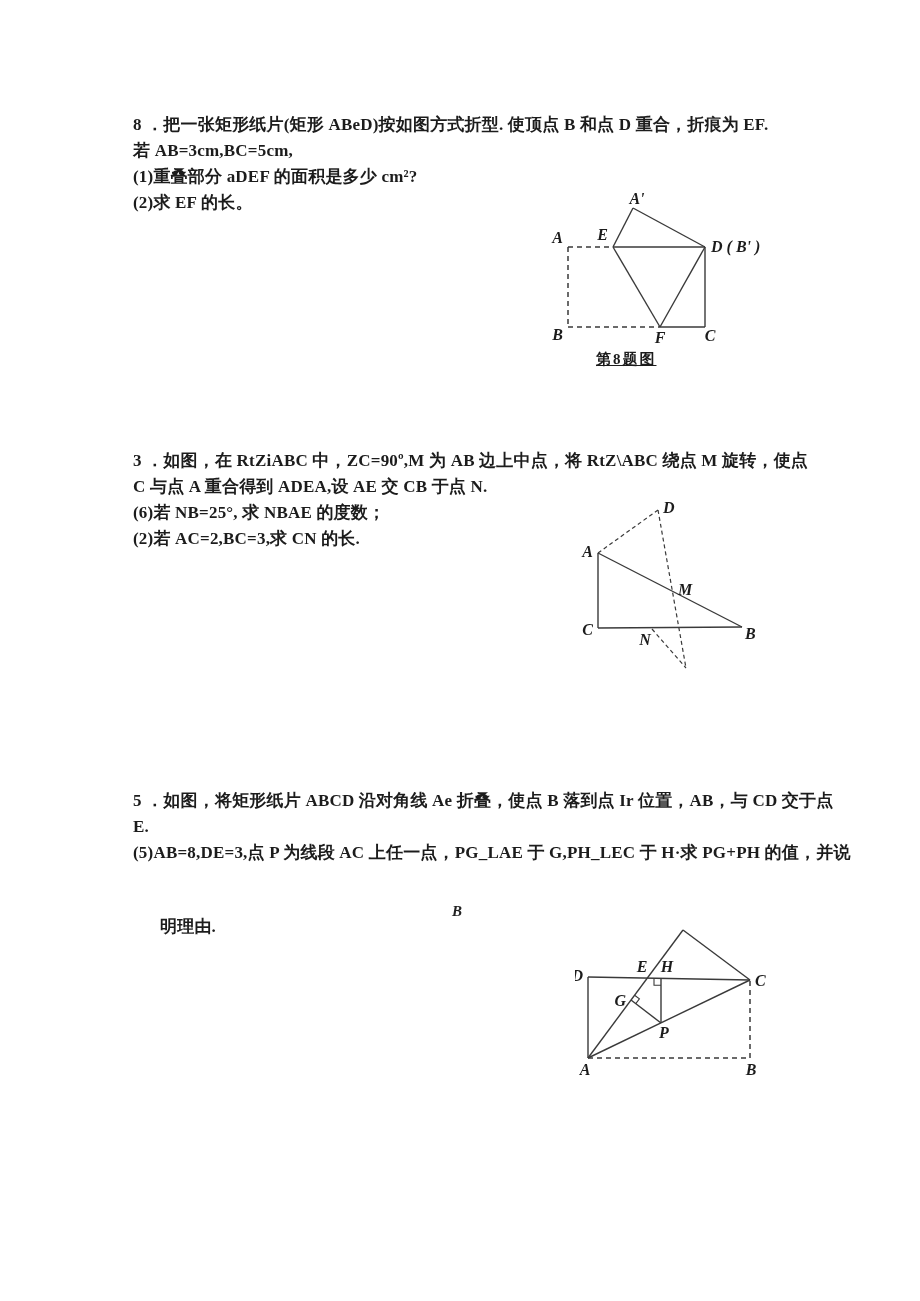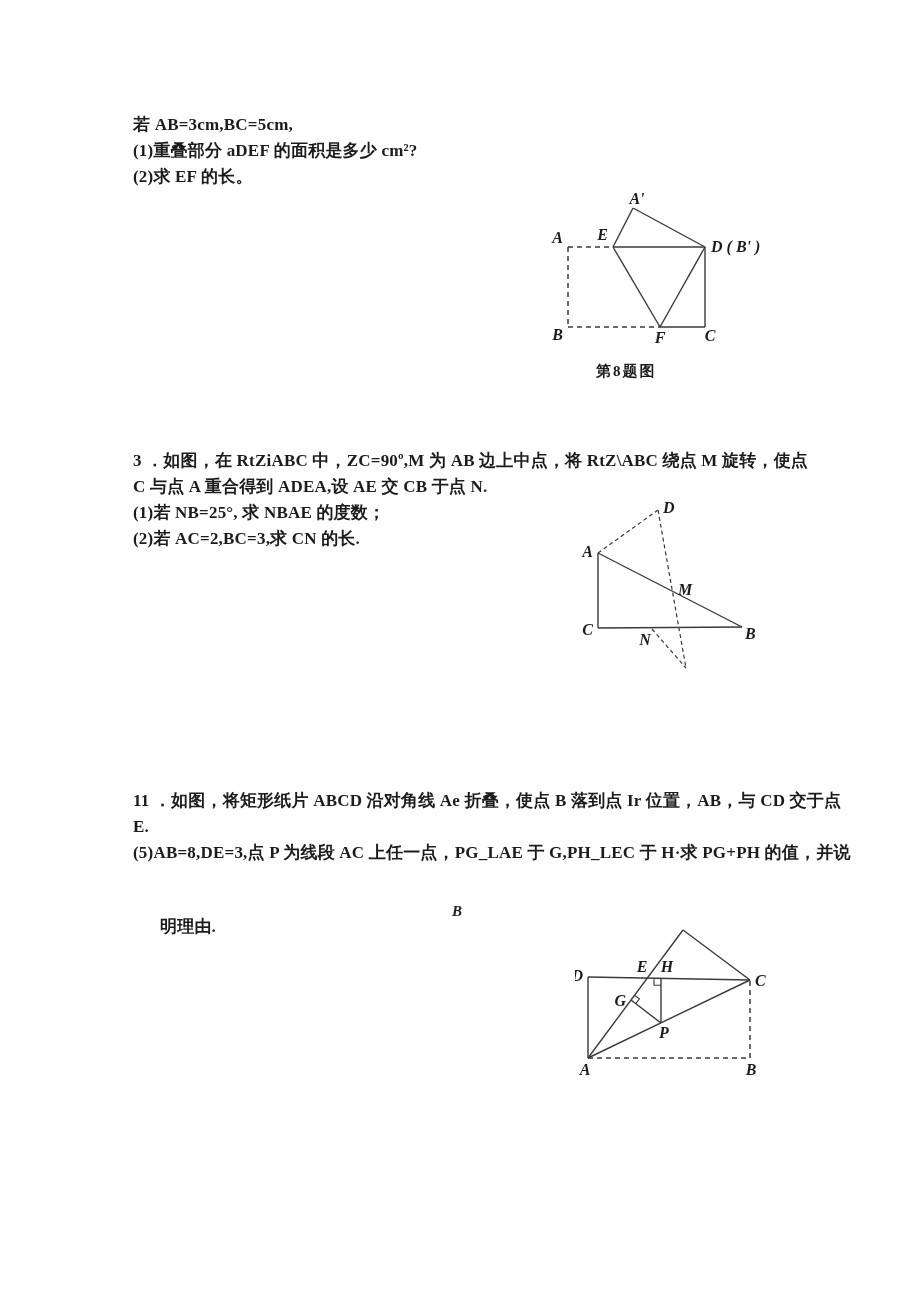--- a/index.html
+++ b/index.html
@@ -38,20 +38,21 @@
     position:absolute; font-style:italic; font-weight:600;
     font-size:15px; color:#222;
   }
 </style>
 </head>
 <body>
 
 <div class="page">
 
   <div class="problem" style="top:112px;">
+    <div class="line">8 ．把一张矩形纸片(矩形 ABeD)按如图方式折型. 使顶点 B 和点 D 重合，折痕为 EF.</div>
     <div class="line">若 AB=3cm,BC=5cm,</div>
     <div class="line">(1)重叠部分 aDEF 的面积是多少 cm²?</div>
     <div class="line">(2)求 EF 的长。</div>
   </div>
 
   <svg class="fig" style="left:545px; top:193px;" width="260" height="160" viewBox="0 0 260 160">
     <g>
       <line class="dashed" x1="23" y1="54" x2="68" y2="54"></line>
       <line class="dashed" x1="23" y1="54" x2="23" y2="134"></line>
       <line class="dashed" x1="23" y1="134" x2="115" y2="134"></line>
@@ -66,26 +67,26 @@
       <line class="solid" x1="160" y1="54" x2="160" y2="134"></line>
     </g>
     <text class="figlabel" x="92" y="11" text-anchor="middle">A'</text>
     <text class="figlabel" x="18" y="50" text-anchor="end">A</text>
     <text class="figlabel" x="63" y="47" text-anchor="end">E</text>
     <text class="figlabel" x="166" y="59" text-anchor="start">D ( B' )</text>
     <text class="figlabel" x="18" y="147" text-anchor="end">B</text>
     <text class="figlabel" x="115" y="150" text-anchor="middle">F</text>
     <text class="figlabel" x="165" y="148" text-anchor="middle">C</text>
   </svg>
-  <div class="caption" style="left:596px; top:362px;">第8题图</div>
+  <div class="caption" style="left:596px; top:350px;text-decoration:underline;">第8题图</div>
 
   <div class="problem" style="top:448px;">
     <div class="line">3 ．如图，在 RtZiABC 中，ZC=90º,M 为 AB 边上中点，将 RtZ\ABC 绕点 M 旋转，使点</div>
     <div class="line">C 与点 A 重合得到 ADEA,设 AE 交 CB 于点 N.</div>
-    <div class="line">(1)若 NB=25°, 求 NBAE 的度数；</div>
+    <div class="line">(6)若 NB=25°, 求 NBAE 的度数；</div>
     <div class="line">(2)若 AC=2,BC=3,求 CN 的长.</div>
   </div>
 
   <svg class="fig" style="left:575px; top:497px;" width="210" height="185" viewBox="0 0 210 185">
     <g>
       <line class="solid" x1="23" y1="56" x2="23" y2="131"></line>
       <line class="solid" x1="23" y1="131" x2="167" y2="130"></line>
       <line class="solid" x1="23" y1="56" x2="167" y2="130"></line>
     </g>
     <g>
@@ -95,21 +96,21 @@
     </g>
     <text class="figlabel" x="88" y="16" text-anchor="start">D</text>
     <text class="figlabel" x="18" y="60" text-anchor="end">A</text>
     <text class="figlabel" x="103" y="98" text-anchor="start">M</text>
     <text class="figlabel" x="18" y="138" text-anchor="end">C</text>
     <text class="figlabel" x="70" y="148" text-anchor="middle">N</text>
     <text class="figlabel" x="170" y="142" text-anchor="start">B</text>
   </svg>
 
   <div class="problem" style="top:788px;">
-    <div class="line">11 ．如图，将矩形纸片 ABCD 沿对角线 Ae 折叠，使点 B 落到点 Ir 位置，AB，与 CD 交于点</div>
+    <div class="line">5 ．如图，将矩形纸片 ABCD 沿对角线 Ae 折叠，使点 B 落到点 Ir 位置，AB，与 CD 交于点</div>
     <div class="line">E.</div>
     <div class="line">(5)AB=8,DE=3,点 P 为线段 AC 上任一点，PG_LAE 于 G,PH_LEC 于 H·求 PG+PH 的值，并说</div>
     <div class="line indent">明理由.</div>
   </div>
 
   <div class="stray-label" style="left:452px; top:903px;">B</div>
 
   <svg class="fig" style="left:575px; top:918px;" width="215" height="165" viewBox="0 0 215 165">
     <g>
       <line class="dashed" x1="13" y1="140" x2="175" y2="140"></line>

